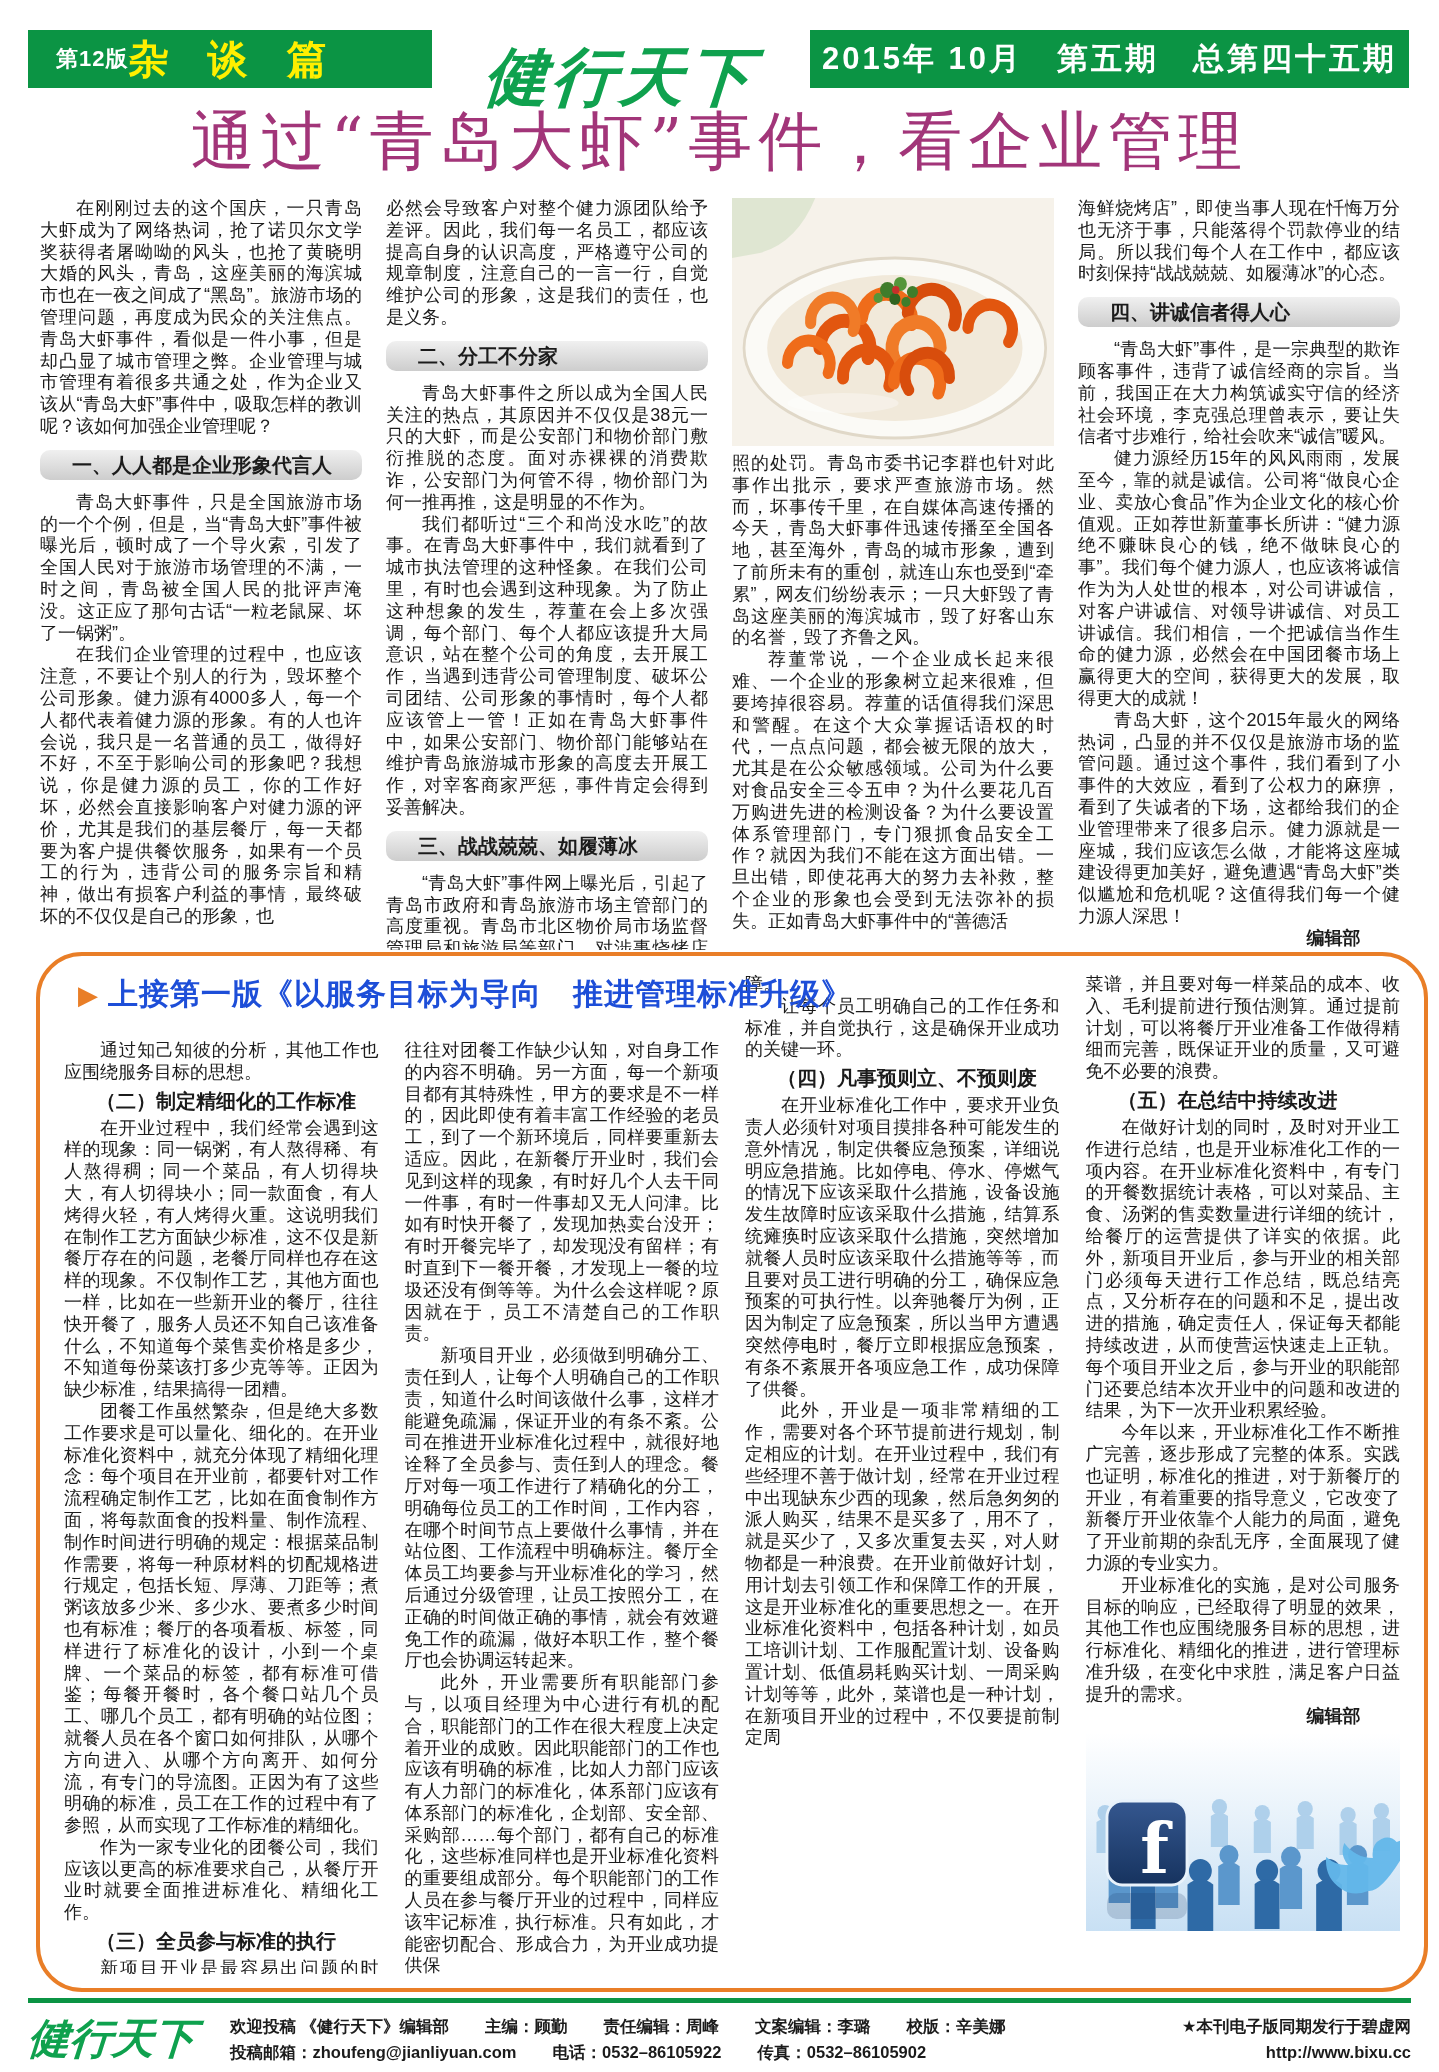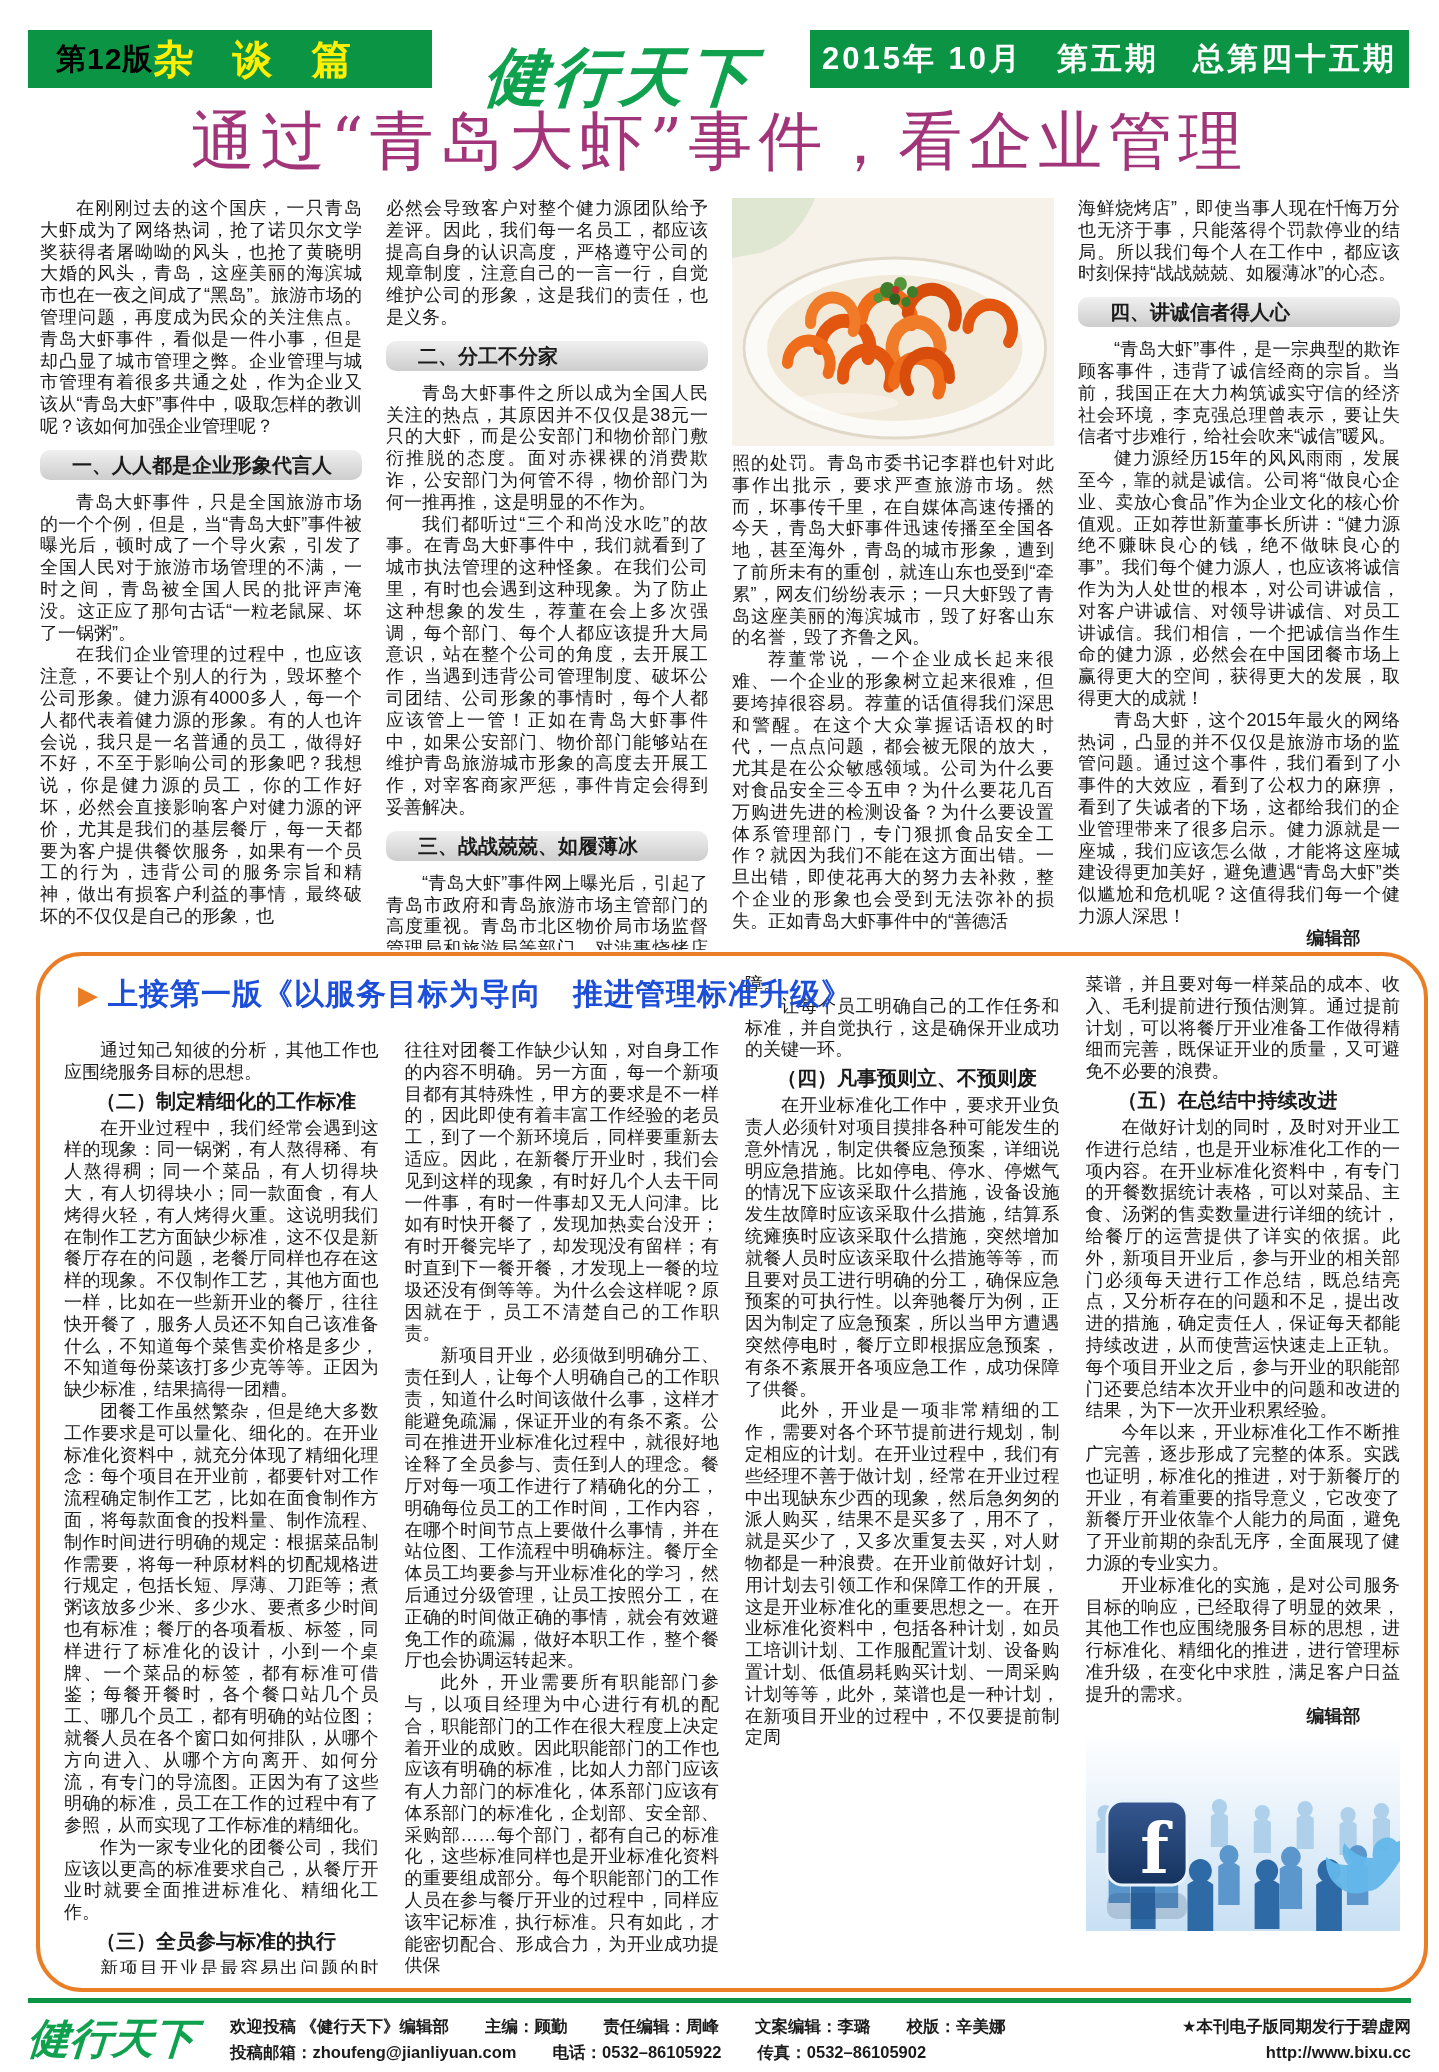--- a/index.html
+++ b/index.html
@@ -1,21 +1,21 @@
 <!DOCTYPE html>
 <html><head>
 <meta charset="utf-8">
 <style>
   html,body{margin:0;padding:0;background:#888;}
   .page{position:relative;width:1439px;height:2072px;background:#fff;margin:0 auto;
         font-family:"Liberation Sans","DejaVu Sans",sans-serif;color:#1b1b1b;overflow:hidden;}
   
   .masthead{position:absolute;top:30px;left:28px;right:30px;height:58px;display:flex;}
   .mh-left{width:404px;background:#0b9444;display:flex;align-items:center;padding:0 28px;box-sizing:border-box;}
-  .mh-page{color:#000000;font-weight:bold;font-size:30px;letter-spacing:1px;}
+  .mh-page{color:#ffffff;font-weight:bold;font-size:22px;letter-spacing:1px;}
   .mh-section{color:#ffef00;font-weight:bold;font-size:40px;letter-spacing:14px;white-space:nowrap;}
   .mh-logo{width:378px;text-align:center;font-family:"DejaVu Serif","Liberation Serif",serif;
            font-weight:bold;font-style:italic;font-size:64px;color:#0fa14e;white-space:nowrap;
            transform:translateY(4px) skewX(-4deg);letter-spacing:4px;}
   .mh-right{flex:1;background:#0b9444;color:#fff;font-weight:bold;font-size:31px;
             display:flex;align-items:center;justify-content:center;letter-spacing:3px;white-space:nowrap;}
   
   .headline{position:absolute;top:98px;left:0;width:100%;margin:0;text-align:center;
             font-family:"DejaVu Serif","Liberation Serif",serif;font-weight:normal;
             font-size:64px;color:#a23579;letter-spacing:6px;white-space:nowrap;}

